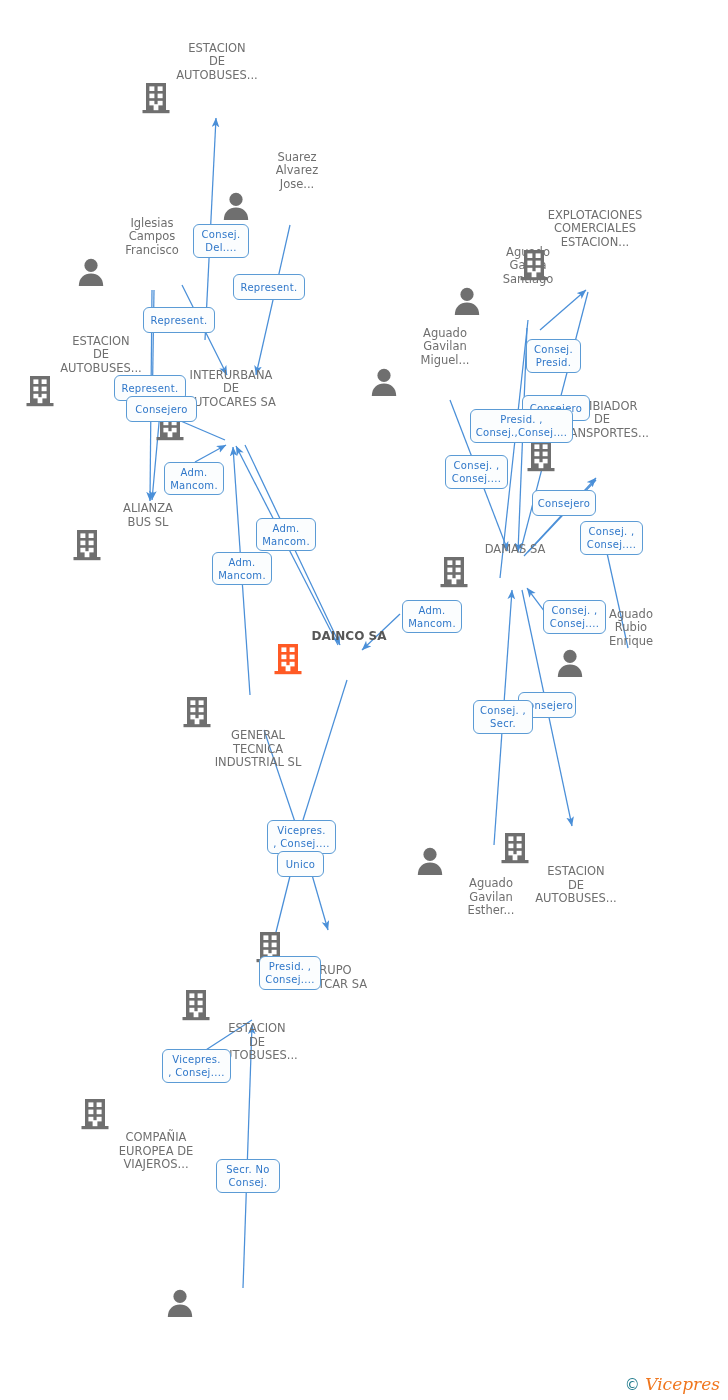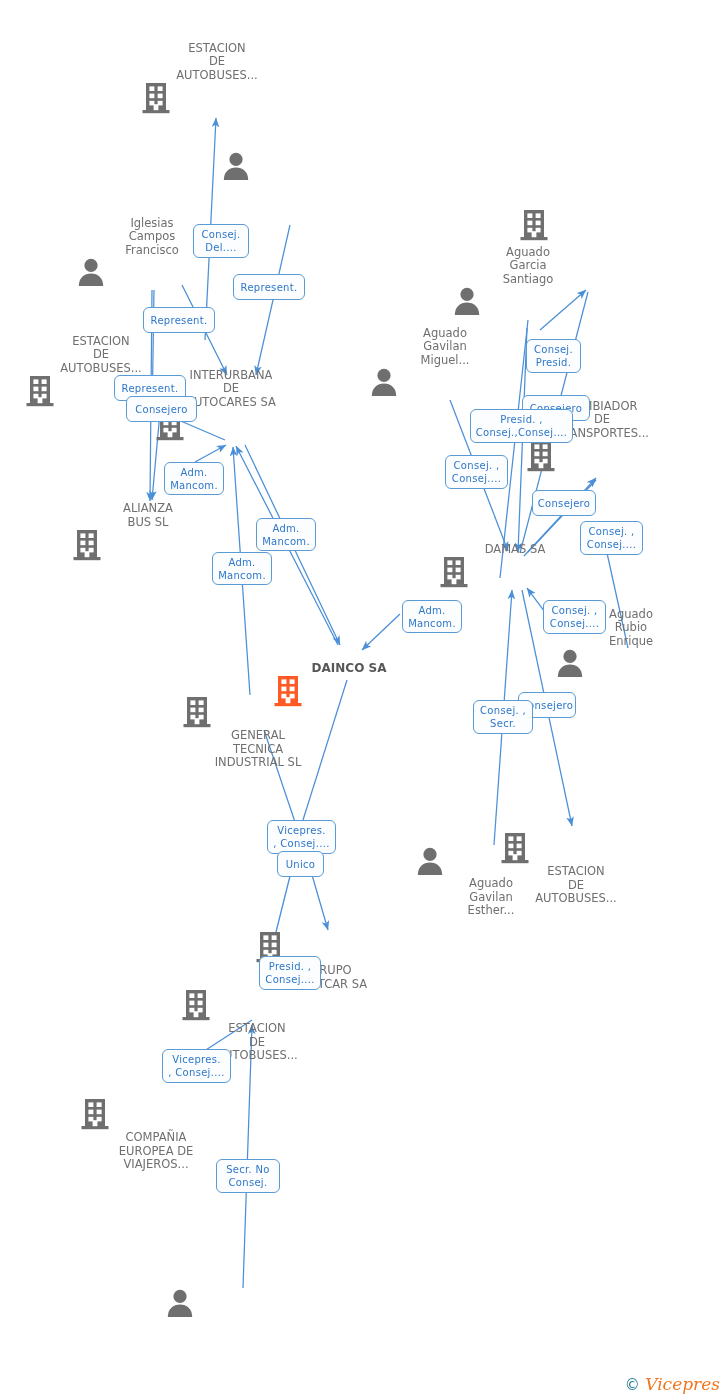--- a/index.html
+++ b/index.html
@@ -32,21 +32,20 @@
     line-height:13.5px;
     user-select:none;
   }
   .node .lbl{display:block;white-space:pre-line;}
   .node .ico{display:block;margin:0 auto;}
   .node.company .ico{color:#6f6f6f;}
   .node.focus .lbl{
     color:#575757;
     font-weight:bold;
     font-size:12px;
-    margin-top:32px;
   }
   .node.focus .ico{color:#ff5a25;}
   .node.below .lbl{margin-top:1px;}
   svg.glyph{display:block;}
   
   .chip{
     position:absolute;
     box-sizing:border-box;
     border:1.3px solid #5b9bd5;
     border-radius:6px;
@@ -136,20 +135,23 @@
               <rect x="7.4" y="11.6" width="5" height="4.6"></rect>
               <rect x="15.6" y="11.6" width="5" height="4.6"></rect>
               <rect x="7.4" y="18.8" width="5" height="4.6"></rect>
               <rect x="15.6" y="18.8" width="5" height="4.6"></rect>
               <rect x="11.6" y="22.2" width="4.8" height="6"></rect>
             </g>
           </svg>
         </span>
       </div>
       <div class="node person" style="top: 150.5px; left: 297px;">
+        <span class="lbl">Suarez
+Alvarez
+Jose...</span>
         <span class="ico">
           <svg class="glyph" width="28" height="30" viewBox="0 0 28 30" xmlns="http://www.w3.org/2000/svg">
             <circle cx="14" cy="8.4" r="6.6" fill="#6f6f6f"></circle>
             <path d="M1.8 29 C1.8 20.6 7.2 16.4 14 16.4 C20.8 16.4 26.2 20.6 26.2 29 Z" fill="#6f6f6f"></path>
           </svg>
         </span>
       </div>
       <div class="node person" style="top: 216.5px; left: 152px;">
         <span class="lbl">Iglesias
 Campos
@@ -330,20 +332,23 @@
 Garcia
 Santiago</span>
         <span class="ico">
           <svg class="glyph" width="28" height="30" viewBox="0 0 28 30" xmlns="http://www.w3.org/2000/svg">
             <circle cx="14" cy="8.4" r="6.6" fill="#6f6f6f"></circle>
             <path d="M1.8 29 C1.8 20.6 7.2 16.4 14 16.4 C20.8 16.4 26.2 20.6 26.2 29 Z" fill="#6f6f6f"></path>
           </svg>
         </span>
       </div>
       <div class="node company" style="top: 208.5px; left: 595px;">
+        <span class="lbl">EXPLOTACIONES
+COMERCIALES
+ESTACION...</span>
         <span class="ico">
           <svg class="glyph" width="28" height="32" viewBox="0 0 28 32" xmlns="http://www.w3.org/2000/svg">
             <rect x="4" y="1" width="20" height="27" fill="#6f6f6f"></rect>
             <rect x="0.5" y="28" width="27" height="3.2" fill="#6f6f6f"></rect>
             <g fill="#ffffff">
               <rect x="7.4" y="4.4" width="5" height="4.6"></rect>
               <rect x="15.6" y="4.4" width="5" height="4.6"></rect>
               <rect x="7.4" y="11.6" width="5" height="4.6"></rect>
               <rect x="15.6" y="11.6" width="5" height="4.6"></rect>
               <rect x="7.4" y="18.8" width="5" height="4.6"></rect>

